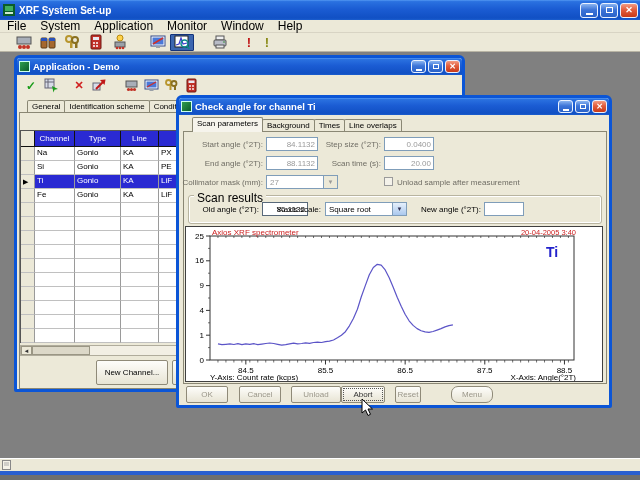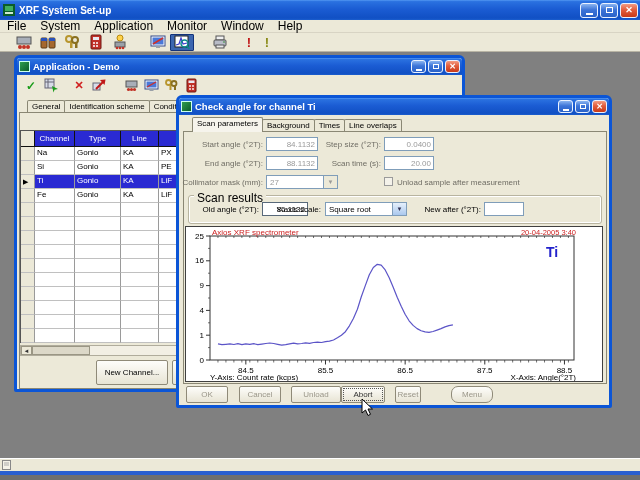--- a/index.html
+++ b/index.html
@@ -444,21 +444,21 @@
 
       <div class="abs groupbox" style="left:9px;top:80px;width:412px;height:27px;"></div>
       <div class="grouplabel" style="left:15px;top:76px;">Scan results</div>
       <div class="abs flabel en" style="left:14px;top:90px;width:66px;">Old angle (°2T):</div>
       <div class="abs field en" style="left:83px;top:87px;width:46px;height:14px;border:1px solid #58697a;">86.1132</div>
       <div class="abs flabel en" style="left:92px;top:90px;width:50px;left:92px;">Y-axis scale:</div>
       <div class="abs combo en" style="left:146px;top:87px;width:82px;height:14px;">
         <span class="cval" style="color:#000;">Square root</span>
           <span class="carrow">▼</span>
       </div>
-      <div class="abs flabel en" style="left:234px;top:90px;width:68px;">New after (°2T):</div>
+      <div class="abs flabel en" style="left:234px;top:90px;width:68px;">New angle (°2T):</div>
       <div class="abs field en" style="left:305px;top:87px;width:40px;height:14px;"></div>
 
       <div class="abs chart-panel" style="left:6px;top:111px;width:418px;height:156px;">
         <svg id="chart-svg" width="416" height="154">
             <rect x="24" y="9" width="364" height="124" fill="#fff" stroke="#333" stroke-width="1"></rect>
             <line x1="31.964989059080498" y1="133" x2="31.964989059080498" y2="135.5" stroke="#333" stroke-width="0.7"></line>
             <line x1="31.964989059080498" y1="9" x2="31.964989059080498" y2="11" stroke="#333" stroke-width="0.7"></line>
             <line x1="39.929978118162126" y1="133" x2="39.929978118162126" y2="135.5" stroke="#333" stroke-width="0.7"></line>
             <line x1="39.929978118162126" y1="9" x2="39.929978118162126" y2="11" stroke="#333" stroke-width="0.7"></line>
             <line x1="47.89496717724262" y1="133" x2="47.89496717724262" y2="135.5" stroke="#333" stroke-width="0.7"></line>

